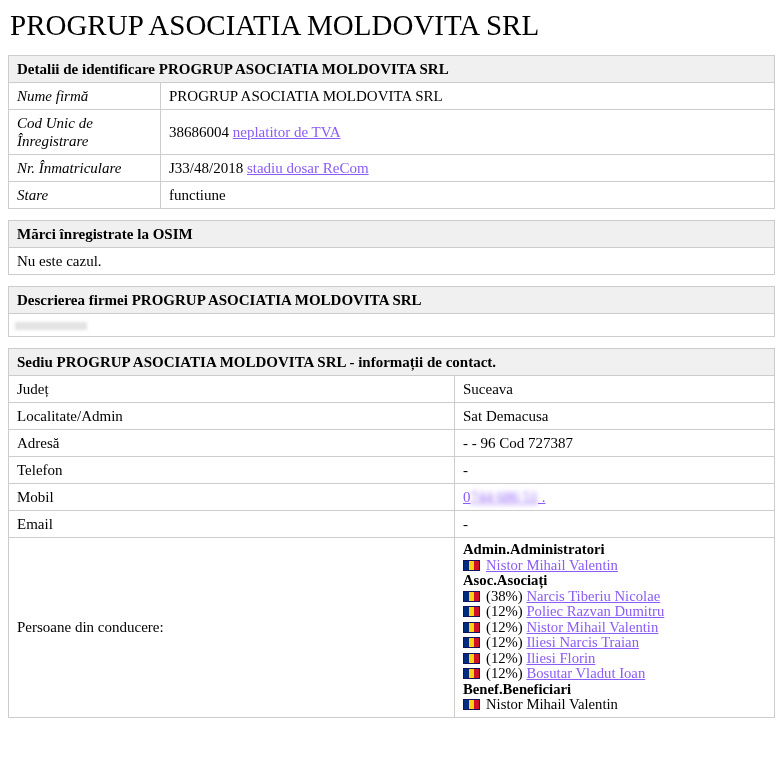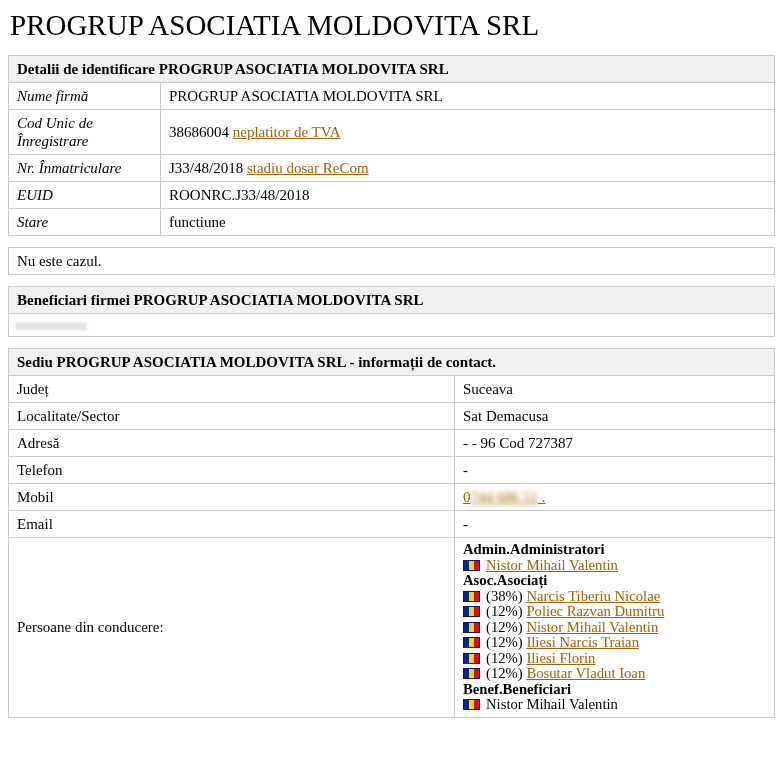--- a/index.html
+++ b/index.html
@@ -16,21 +16,21 @@
     font-size:15px;
   }
   table.first{}
   td,th{
     border:1px solid #cccccc;padding:4px 8px;vertical-align:middle;
     text-align:left;line-height:18px;
   }
   th{background:#f0f0f0;font-weight:bold;font-size:15px;}
   td.lbl{width:135px;font-style:italic;}
   td.lbl-wide{width:429px;}
-  a{color:#a16207;text-decoration:underline;cursor:pointer;text-align:right;}
+  a{color:#8b5cf6;text-decoration:underline;cursor:pointer;text-align:right;}
   .desc-body{height:18px;padding:2px 6px;}
   .blur-bar{width:72px;height:8px;background:#e3e3e3;filter:blur(1.5px);margin-top:1px;}
   .persons{line-height:15.5px;font-size:14.7px;padding:4px 8px;}
   .persons .grp{font-weight:bold;}
   .flag{
     display:inline-block;width:15px;height:9px;border:1px solid #12125e;
     background:linear-gradient(to right,#002B7F 0 33.4%,#FCD116 33.4% 66.7%,#CE1126 66.7% 100%);
     margin-right:6px;vertical-align:-1px;
   }
   .phone-masked{filter:blur(2.5px);}
@@ -51,62 +51,61 @@
   </tr>
   <tr>
     <td class="lbl">Cod Unic de Înregistrare</td>
     <td><span>38686004 </span><a href="#">neplatitor de TVA</a></td>
   </tr>
   <tr>
     <td class="lbl">Nr. Înmatriculare</td>
     <td><span>J33/48/2018 </span><a href="#">stadiu dosar ReCom</a></td>
   </tr>
   <tr>
-    <td class="lbl">EUID</td>
-    <td>ROONRC.J33/48/2018</td>
-  </tr>
-  <tr>
     <td class="lbl">Stare</td>
     <td>functiune</td>
   </tr>
 </tbody>
   </table>
 
 <table>
   <tbody>
+      <tr>
+    <th>Mărci înregistrate la OSIM</th>
+  </tr>
   <tr>
     <td>Nu este cazul.</td>
   </tr>
 </tbody>
   </table>
 
 <table>
   <tbody>
       <tr>
-    <th>Beneficiari firmei PROGRUP ASOCIATIA MOLDOVITA SRL</th>
+    <th>Descrierea firmei PROGRUP ASOCIATIA MOLDOVITA SRL</th>
   </tr>
   <tr>
     <td class="desc-body">
           <div class="blur-bar"></div>
         </td>
   </tr>
 </tbody>
   </table>
 
 <table>
   <tbody>
       <tr>
     <th colspan="2">Sediu PROGRUP ASOCIATIA MOLDOVITA SRL - informații de contact.</th>
   </tr>
   <tr>
     <td class="lbl-wide">Județ</td>
     <td>Suceava</td>
   </tr>
   <tr>
-    <td class="lbl-wide">Localitate/Sector</td>
+    <td class="lbl-wide">Localitate/Admin</td>
     <td>Sat Demacusa</td>
   </tr>
   <tr>
     <td class="lbl-wide">Adresă</td>
     <td>- - 96 Cod 727387</td>
   </tr>
   <tr>
     <td class="lbl-wide">Telefon</td>
     <td>-</td>
   </tr>

